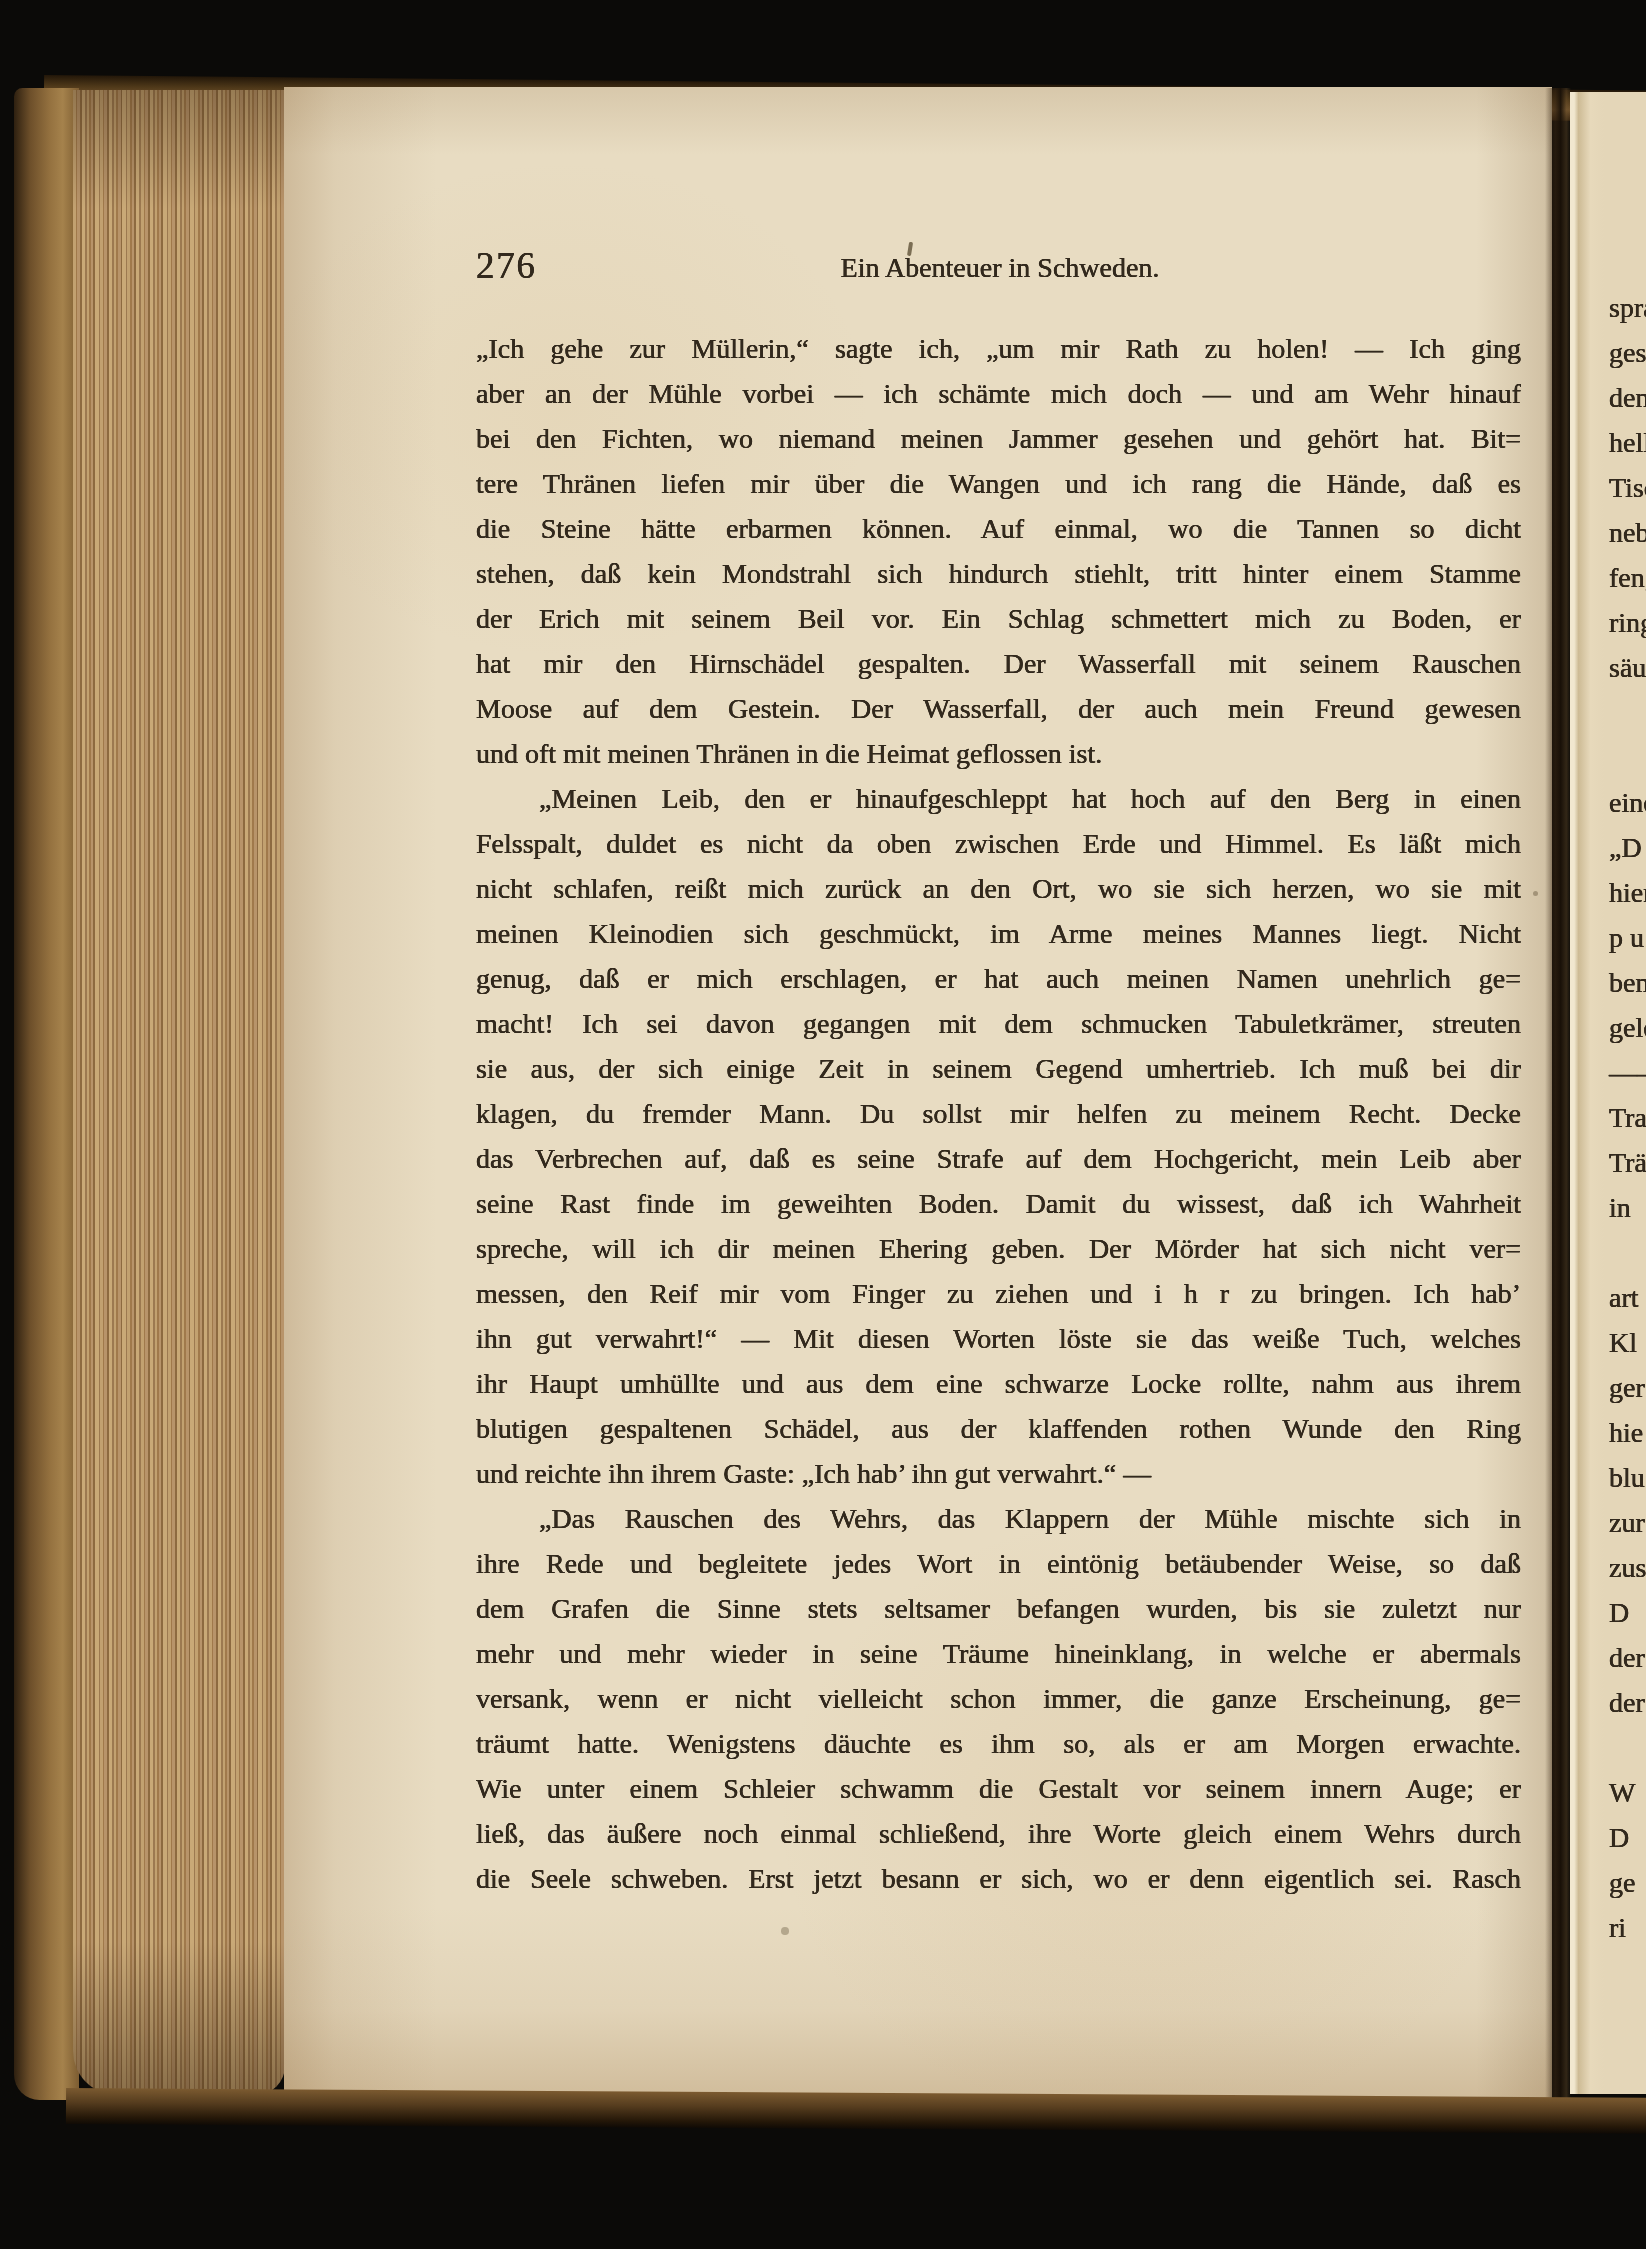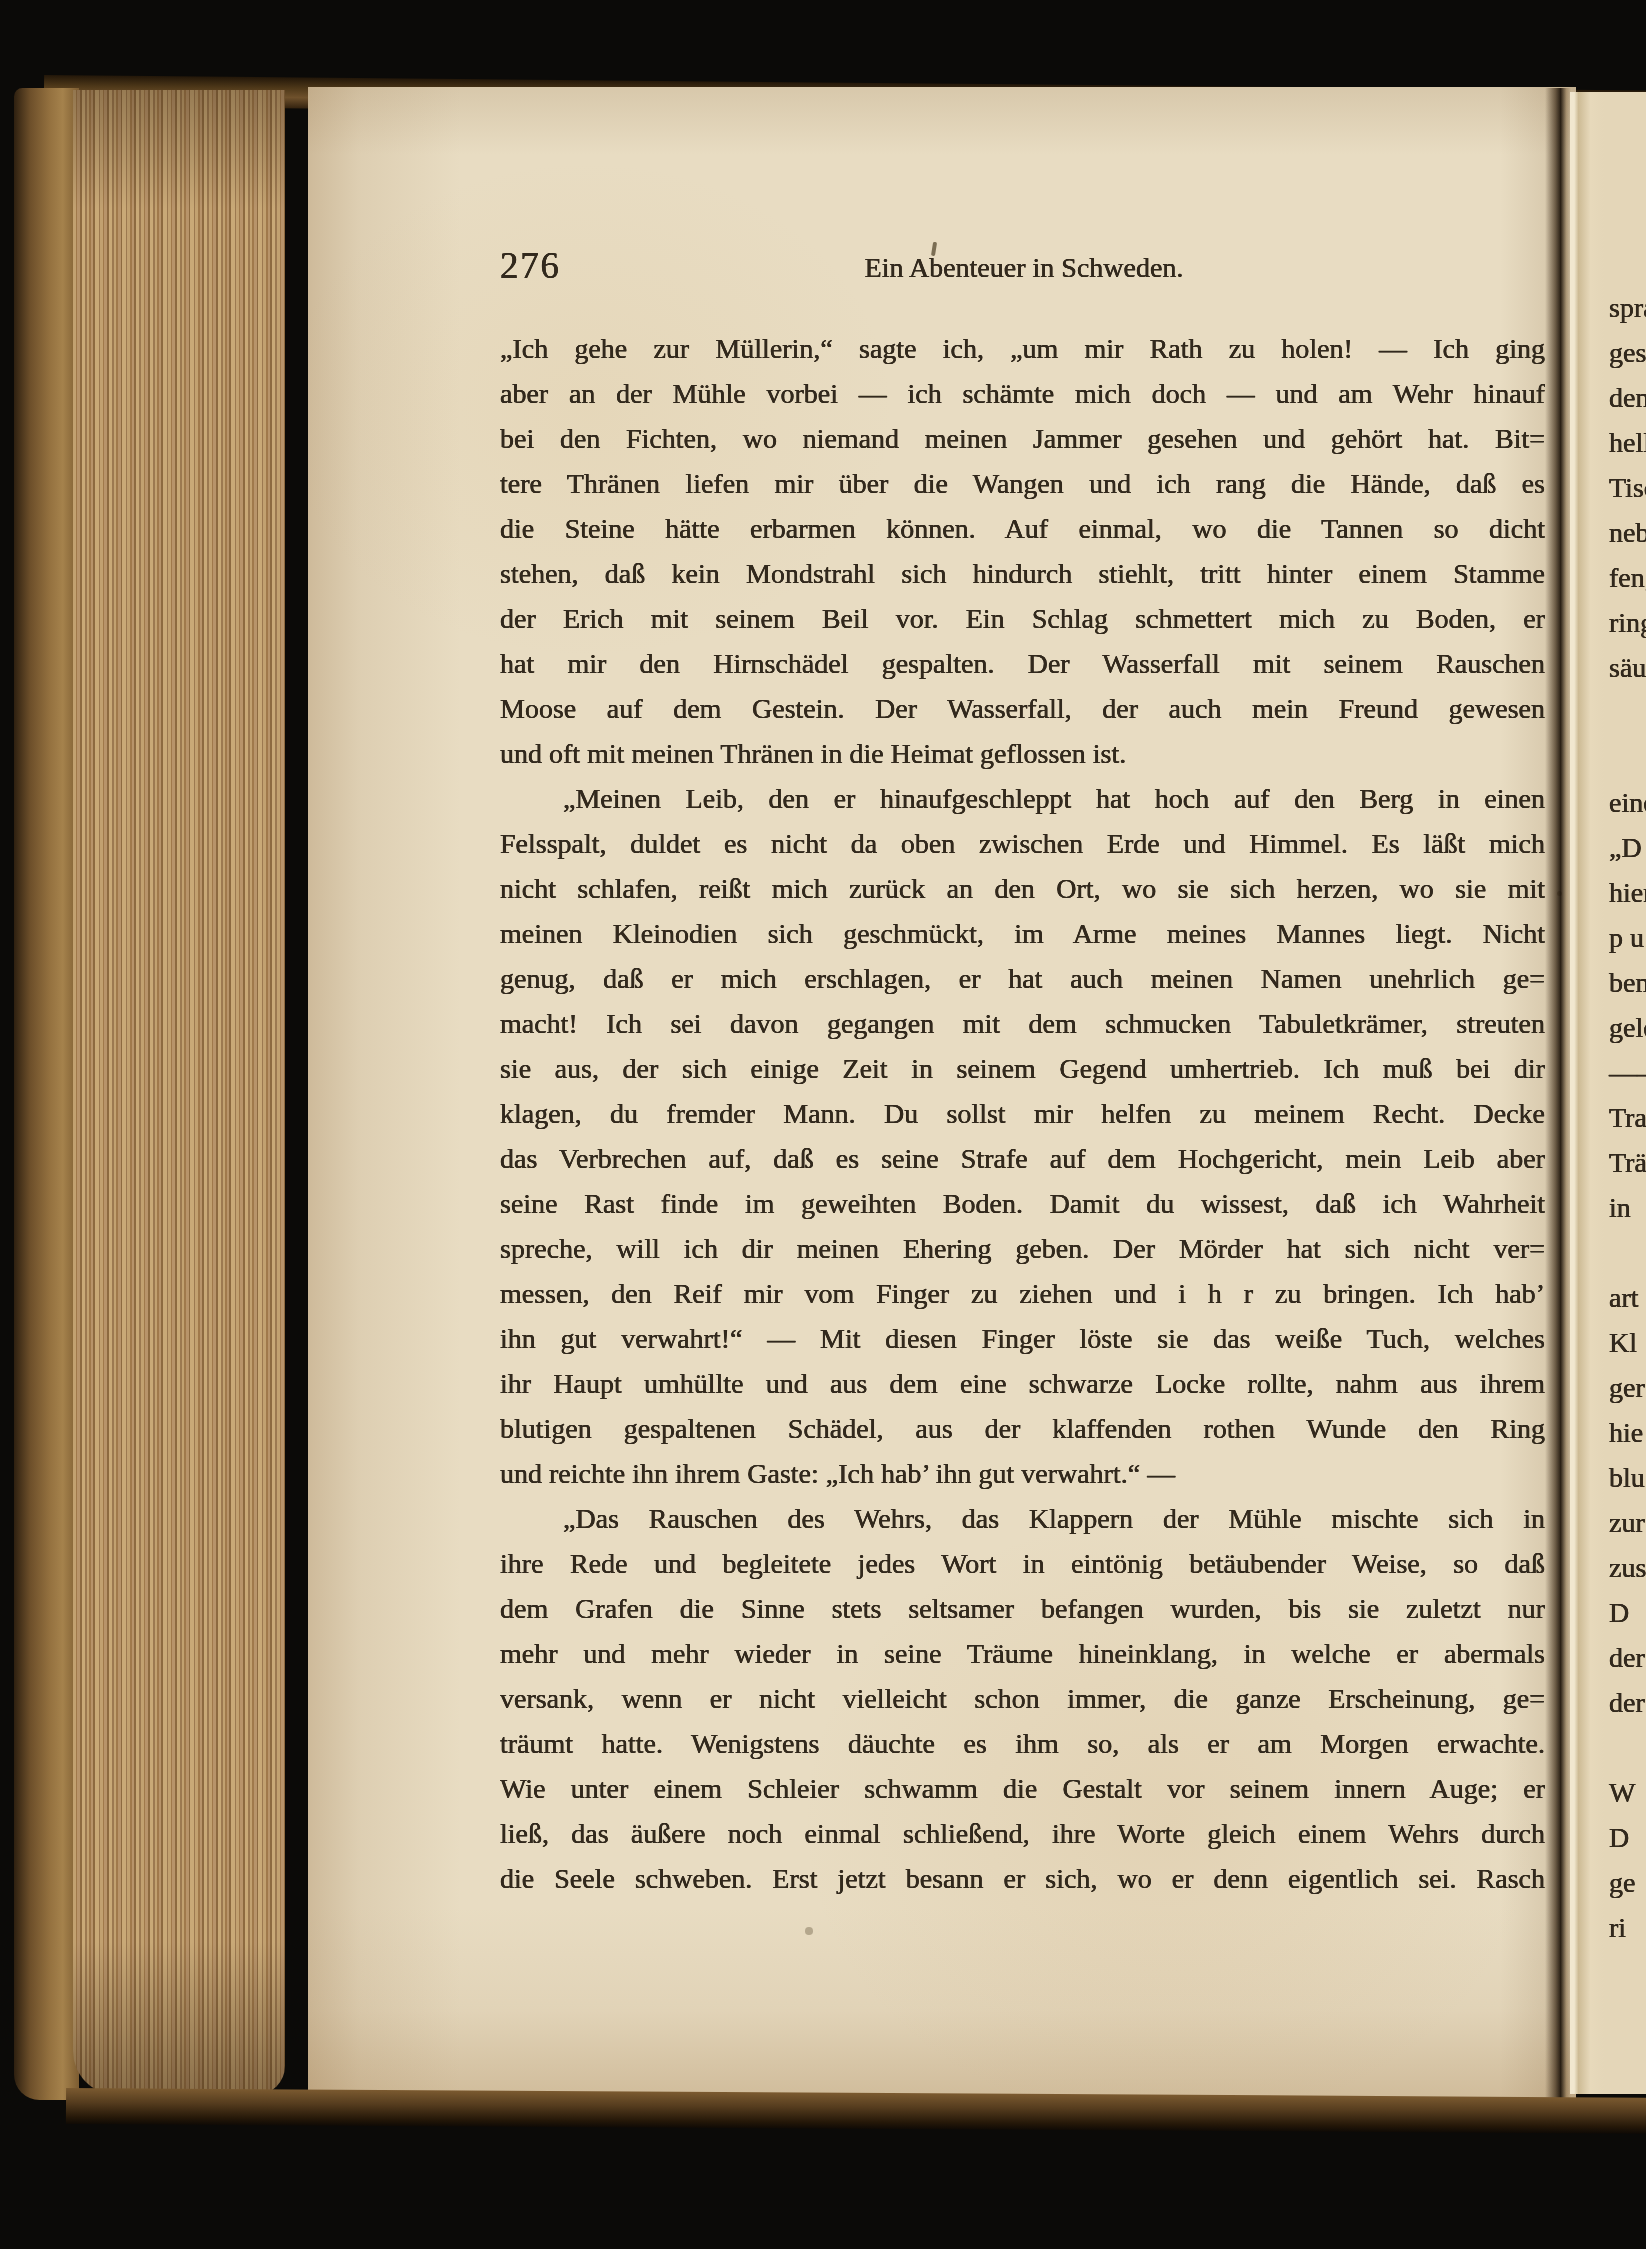--- a/index.html
+++ b/index.html
@@ -32,21 +32,20 @@
   .page{
     position:absolute;left:284px;top:87px;width:1268px;height:2015px;
     background:
       linear-gradient(90deg,rgba(146,108,62,.30) 0,rgba(146,108,62,.12) 51px,rgba(146,108,62,0) 153px),
       linear-gradient(270deg,rgba(120,88,48,.22) 0,rgba(120,88,48,0) 76px),
       linear-gradient(180deg,rgba(130,95,50,.16) 0,rgba(130,95,50,0) 68px),
       linear-gradient(0deg,rgba(150,110,60,.30) 0,rgba(150,110,60,.08) 93px,rgba(150,110,60,0) 195px),
       radial-gradient(527px 442px at 68% 86%,rgba(190,150,95,.14),transparent 70%),
       radial-gradient(442px 357px at 22% 16%,rgba(205,170,110,.10),transparent 70%),
       var(--paper,#e8dcc2);
-    margin-left: 24px;
   }
   .gutter{
     position:absolute;left:1545px;top:88px;width:25.5px;height:2012px;
     background:linear-gradient(90deg,rgba(70,48,24,0) 0,rgba(52,35,17,.65) 40%,rgba(26,17,8,.92) 60%,rgba(110,82,45,.40) 82%,rgba(110,82,45,0) 100%);
   }
   .facing{
     position:absolute;left:1570px;top:92px;width:76px;height:2002px;
     overflow:hidden;
     background:
       linear-gradient(90deg,#f1e7cf 0,#f1e7cf 4.2px,#cdbb95 8.5px,#e7d9bb 20.4px,var(--facing-paper,#e4d6b8) 34px);
@@ -128,21 +127,21 @@
           <div class="line">nicht schlafen, reißt mich zurück an den Ort, wo sie sich herzen, wo sie mit</div>
           <div class="line">meinen Kleinodien sich geschmückt, im Arme meines Mannes liegt. Nicht</div>
           <div class="line">genug, daß er mich erschlagen, er hat auch meinen Namen unehrlich ge=</div>
           <div class="line">macht! Ich sei davon gegangen mit dem schmucken Tabuletkrämer, streuten</div>
           <div class="line">sie aus, der sich einige Zeit in seinem Gegend umhertrieb. Ich muß bei dir</div>
           <div class="line">klagen, du fremder Mann. Du sollst mir helfen zu meinem Recht. Decke</div>
           <div class="line">das Verbrechen auf, daß es seine Strafe auf dem Hochgericht, mein Leib aber</div>
           <div class="line">seine Rast finde im geweihten Boden. Damit du wissest, daß ich Wahrheit</div>
           <div class="line">spreche, will ich dir meinen Ehering geben. Der Mörder hat sich nicht ver=</div>
           <div class="line">messen, den Reif mir vom Finger zu ziehen und i h r zu bringen. Ich hab’</div>
-          <div class="line">ihn gut verwahrt!“ — Mit diesen Finger löste sie das weiße Tuch, welches</div>
+          <div class="line">ihn gut verwahrt!“ — Mit diesen Worten löste sie das weiße Tuch, welches</div>
           <div class="line">ihr Haupt umhüllte und aus dem eine schwarze Locke rollte, nahm aus ihrem</div>
           <div class="line">blutigen gespaltenen Schädel, aus der klaffenden rothen Wunde den Ring</div>
           <div class="line short">und reichte ihn ihrem Gaste: „Ich hab’ ihn gut verwahrt.“ —</div>
         </div>
         <div>
           <div class="line indent">„Das Rauschen des Wehrs, das Klappern der Mühle mischte sich in</div>
           <div class="line">ihre Rede und begleitete jedes Wort in eintönig betäubender Weise, so daß</div>
           <div class="line">dem Grafen die Sinne stets seltsamer befangen wurden, bis sie zuletzt nur</div>
           <div class="line">mehr und mehr wieder in seine Träume hineinklang, in welche er abermals</div>
           <div class="line">versank, wenn er nicht vielleicht schon immer, die ganze Erscheinung, ge=</div>

